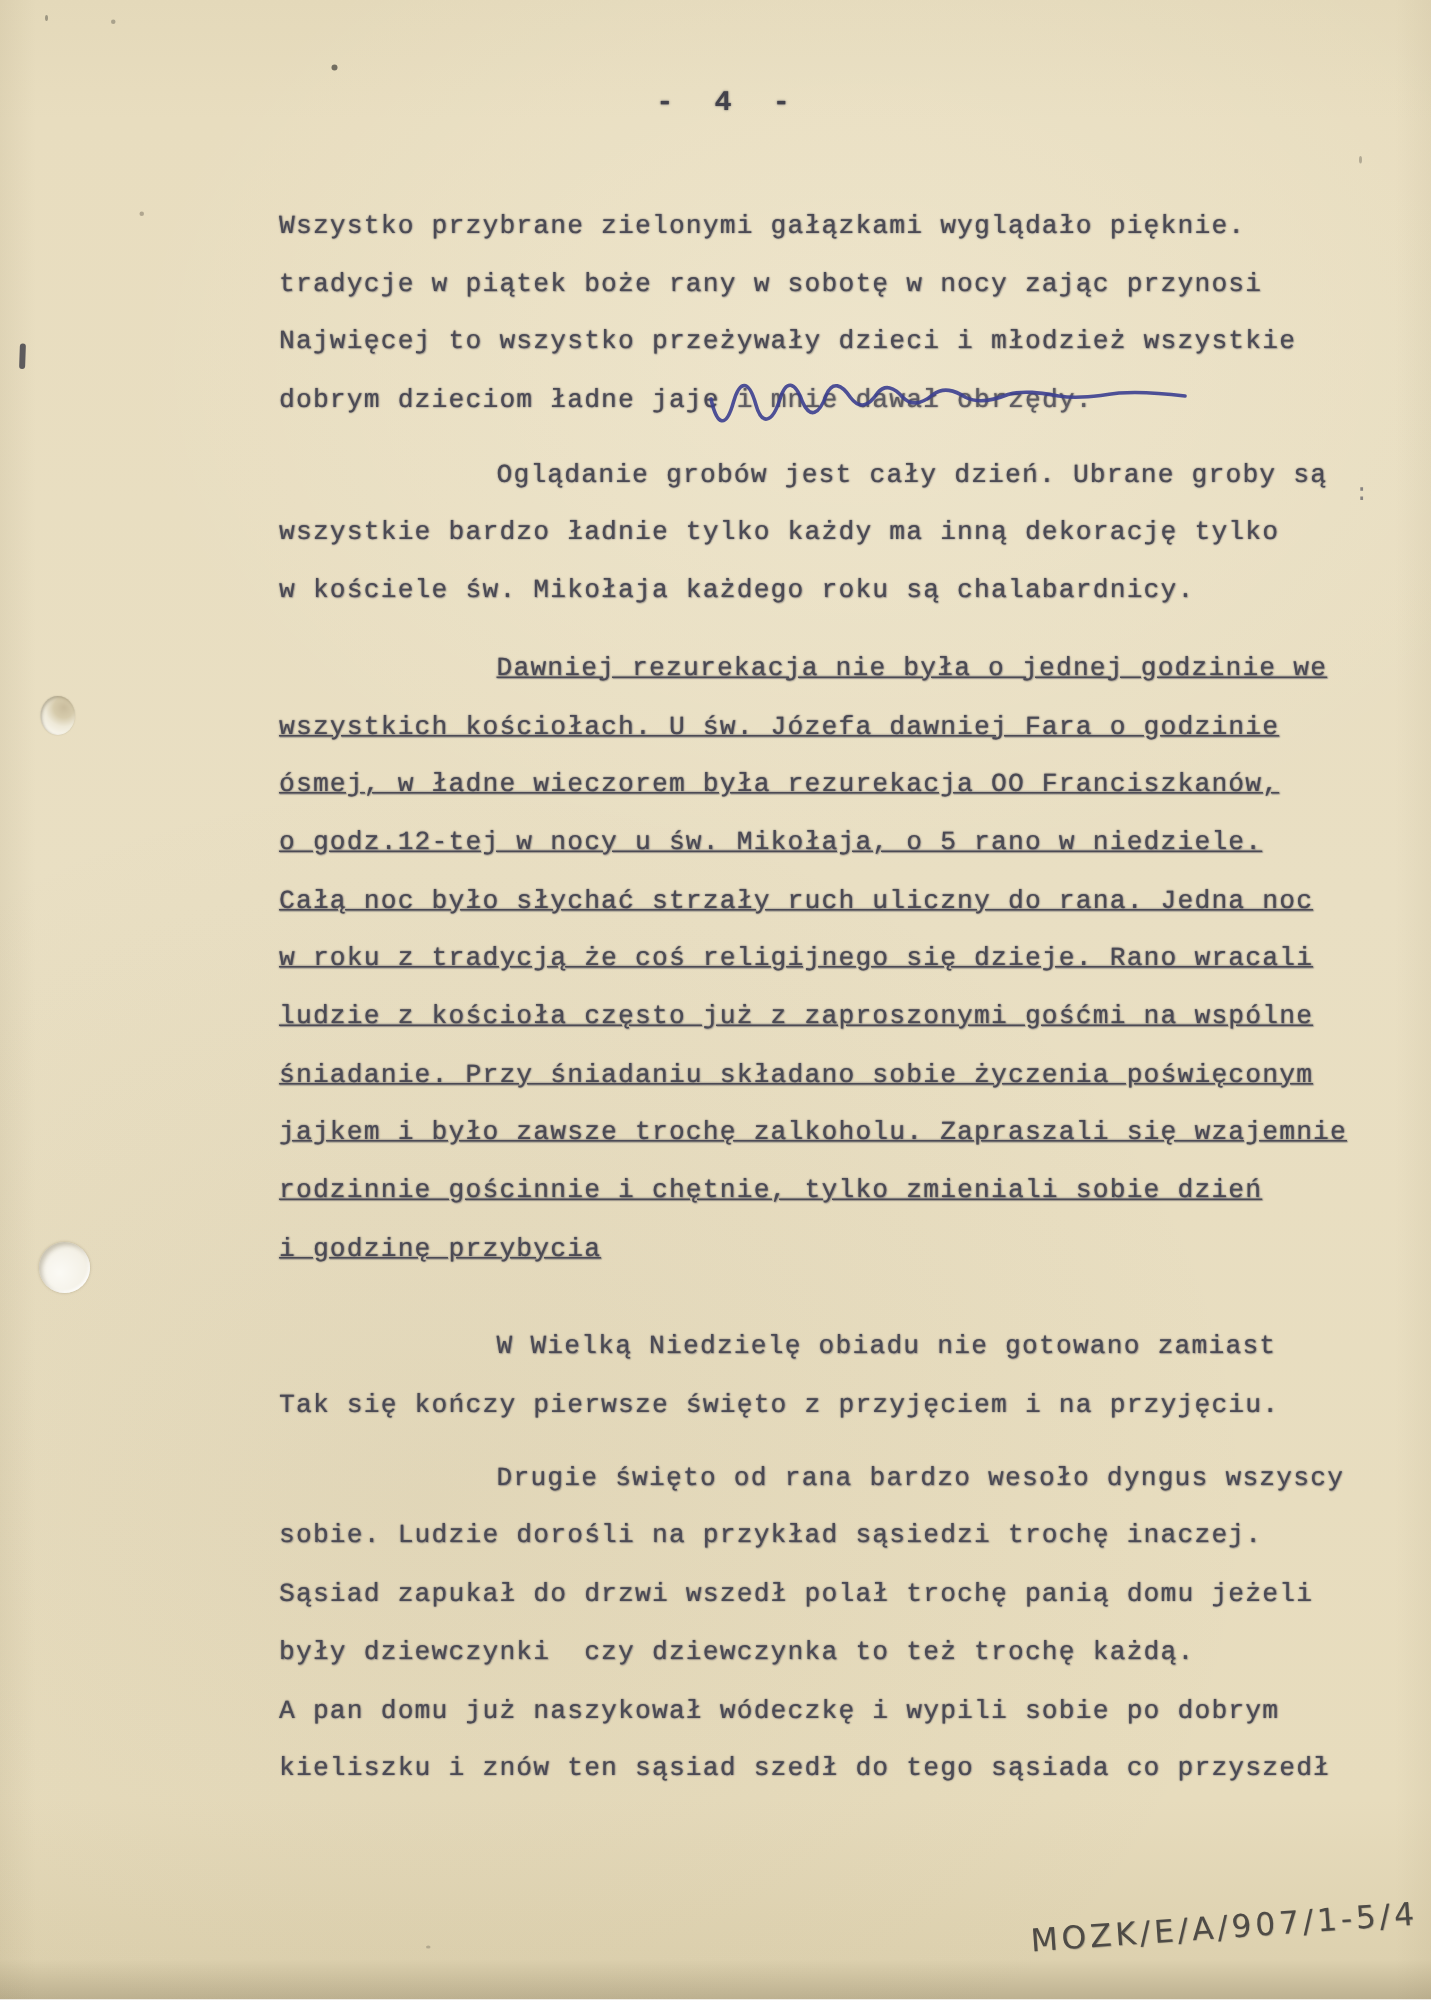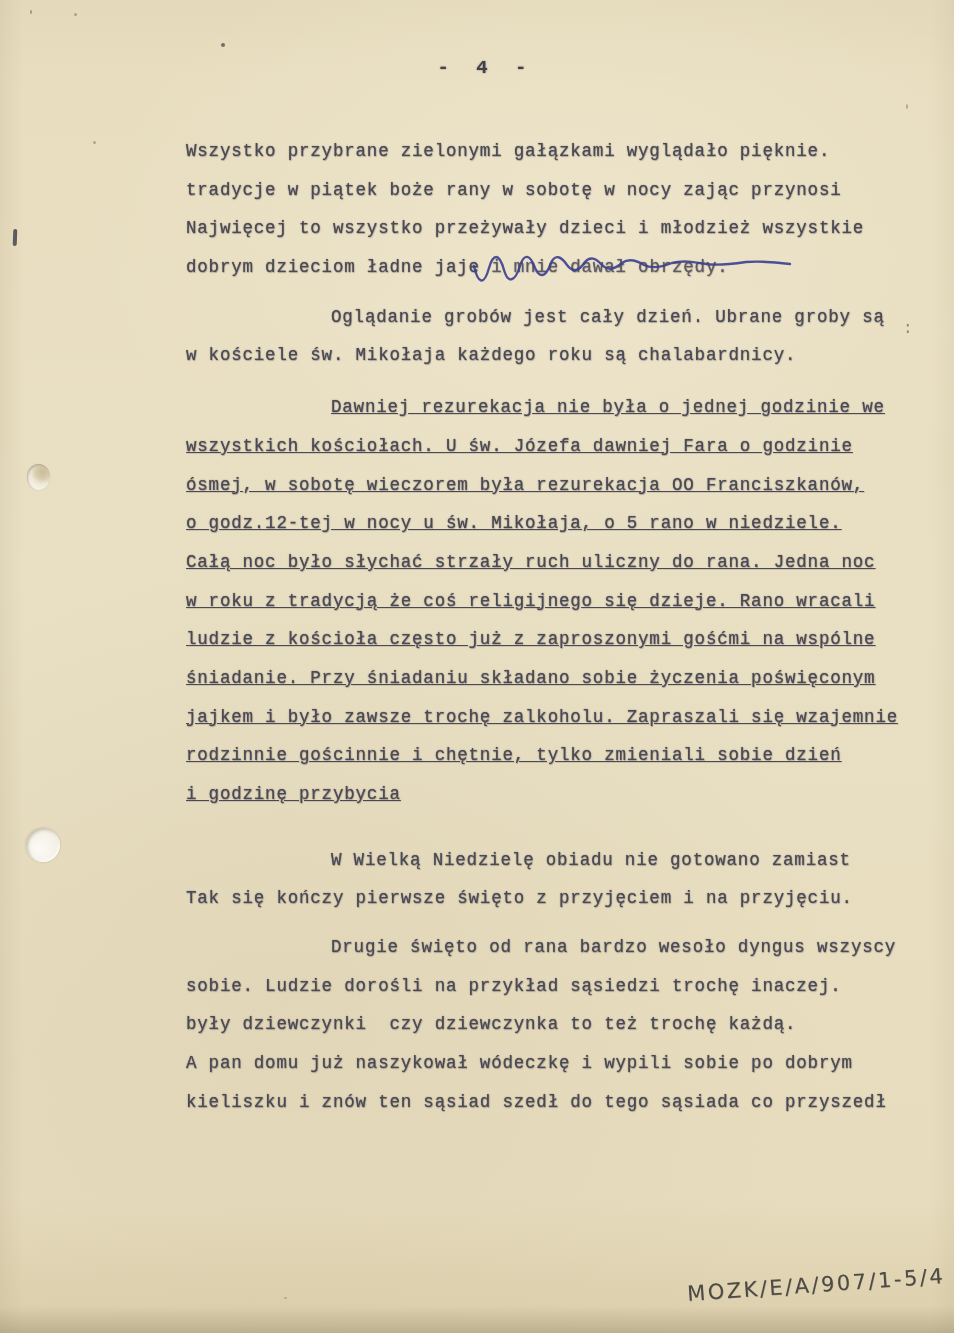--- a/index.html
+++ b/index.html
@@ -88,45 +88,47 @@
 
     <div class="para">
       <div class="line">Wszystko przybrane zielonymi gałązkami wyglądało pięknie.</div>
       <div class="line">tradycje w piątek boże rany w sobotę w nocy zając przynosi</div>
       <div class="line">Najwięcej to wszystko przeżywały dzieci i młodzież wszystkie</div>
       <div class="line"><span>dobrym dzieciom ładne jaje </span><span class="struck">i mnie dawał obrzędy.</span></div>
     </div>
 
     <div class="para gap-sm1">
       <div class="line ind">Oglądanie grobów jest cały dzień. Ubrane groby są</div>
+      <div class="line">wszystkie bardzo ładnie tylko każdy ma inną dekorację tylko</div>
       <div class="line">w kościele św. Mikołaja każdego roku są chalabardnicy.</div>
     </div>
 
     <div class="para gap-sm2">
       <div class="line ind">Dawniej rezurekacja nie była o jednej godzinie we</div>
       <div class="line">wszystkich kościołach. U św. Józefa dawniej Fara o godzinie</div>
-      <div class="line">ósmej, w sobotę wieczorem była rezurekacja OO Franciszkanów,</div>
+      <div class="line">ósmej, w ładne wieczorem była rezurekacja OO Franciszkanów,</div>
       <div class="line">o godz.12-tej w nocy u św. Mikołaja, o 5 rano w niedziele.</div>
       <div class="line">Całą noc było słychać strzały ruch uliczny do rana. Jedna noc</div>
       <div class="line">w roku z tradycją że coś religijnego się dzieje. Rano wracali</div>
       <div class="line">ludzie z kościoła często już z zaproszonymi gośćmi na wspólne</div>
       <div class="line">śniadanie. Przy śniadaniu składano sobie życzenia poświęconym</div>
       <div class="line">jajkem i było zawsze trochę zalkoholu. Zapraszali się wzajemnie</div>
       <div class="line">rodzinnie gościnnie i chętnie, tylko zmieniali sobie dzień</div>
       <div class="line">i godzinę przybycia</div>
     </div>
 
     <div class="para gap-lg">
       <div class="line ind">W Wielką Niedzielę obiadu nie gotowano zamiast</div>
       <div class="line">Tak się kończy pierwsze święto z przyjęciem i na przyjęciu.</div>
     </div>
 
     <div class="para gap-sm3">
       <div class="line ind">Drugie święto od rana bardzo wesoło dyngus wszyscy</div>
       <div class="line">sobie. Ludzie dorośli na przykład sąsiedzi trochę inaczej.</div>
+      <div class="line">Sąsiad zapukał do drzwi wszedł polał trochę panią domu jeżeli</div>
       <div class="line">były dziewczynki  czy dziewczynka to też trochę każdą.</div>
     </div>
 
     <div class="para">
       <div class="line">A pan domu już naszykował wódeczkę i wypili sobie po dobrym</div>
       <div class="line">kieliszku i znów ten sąsiad szedł do tego sąsiada co przyszedł</div>
     </div>
 
   </div>
 

